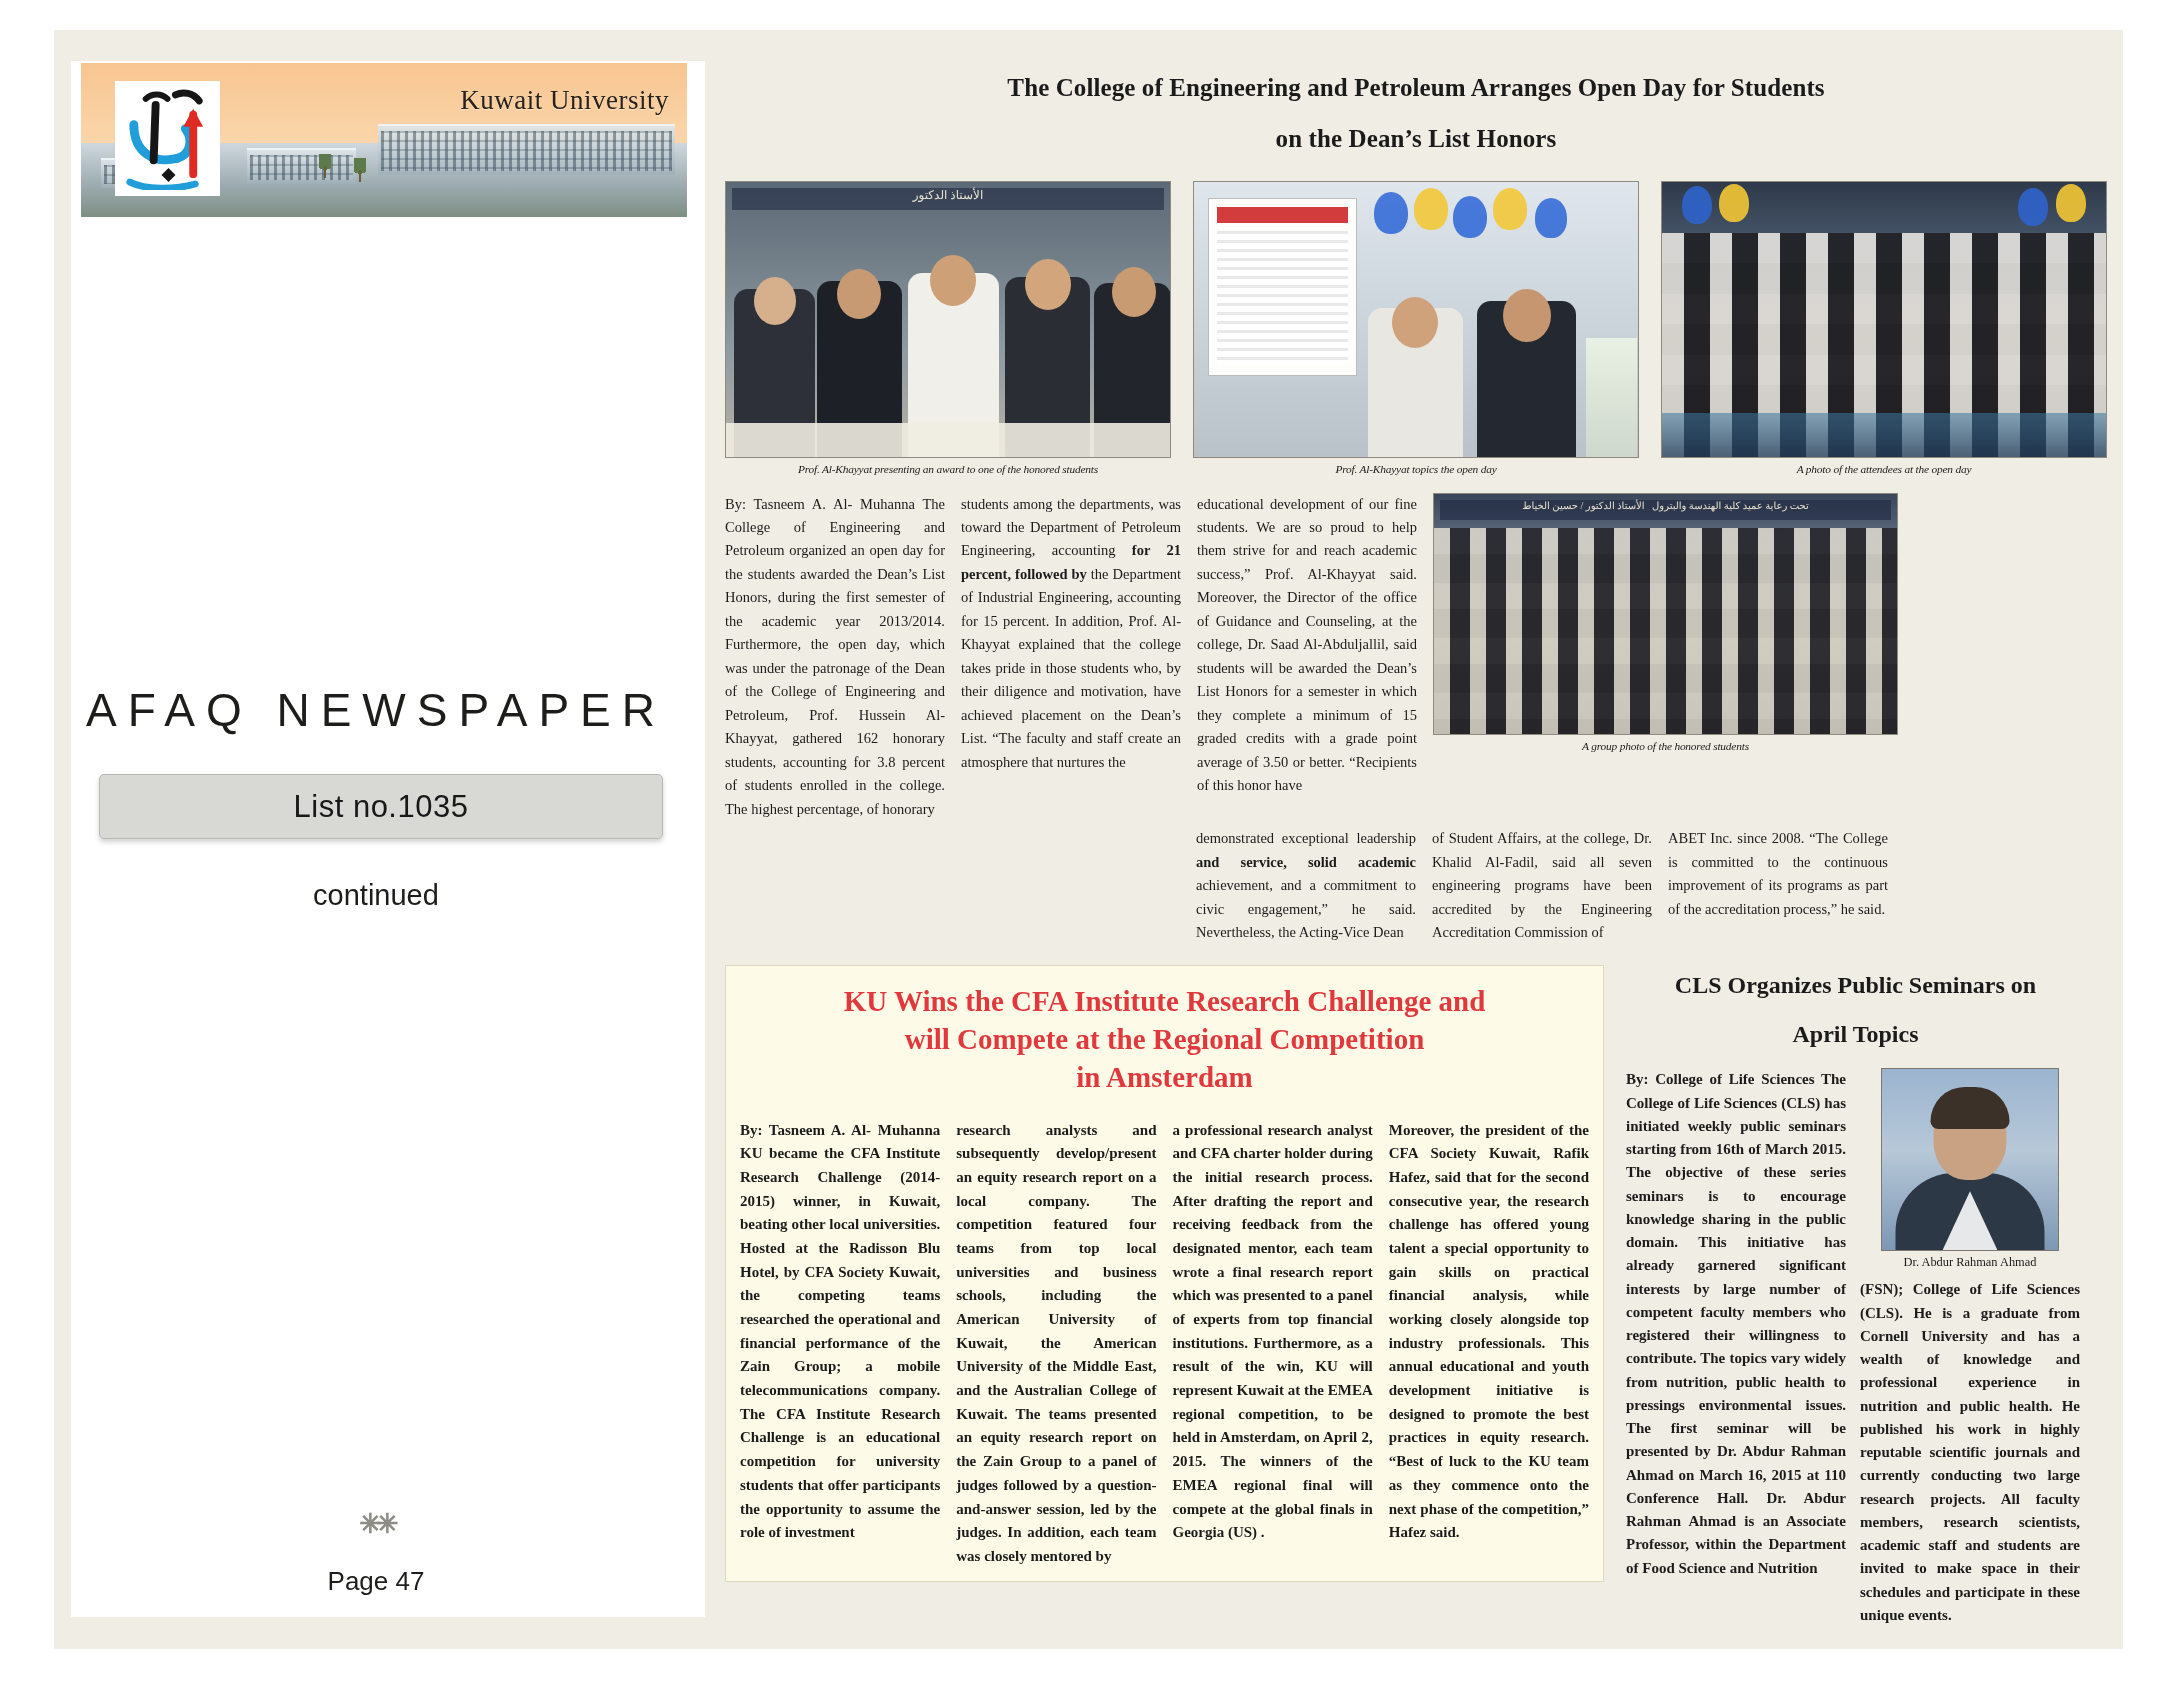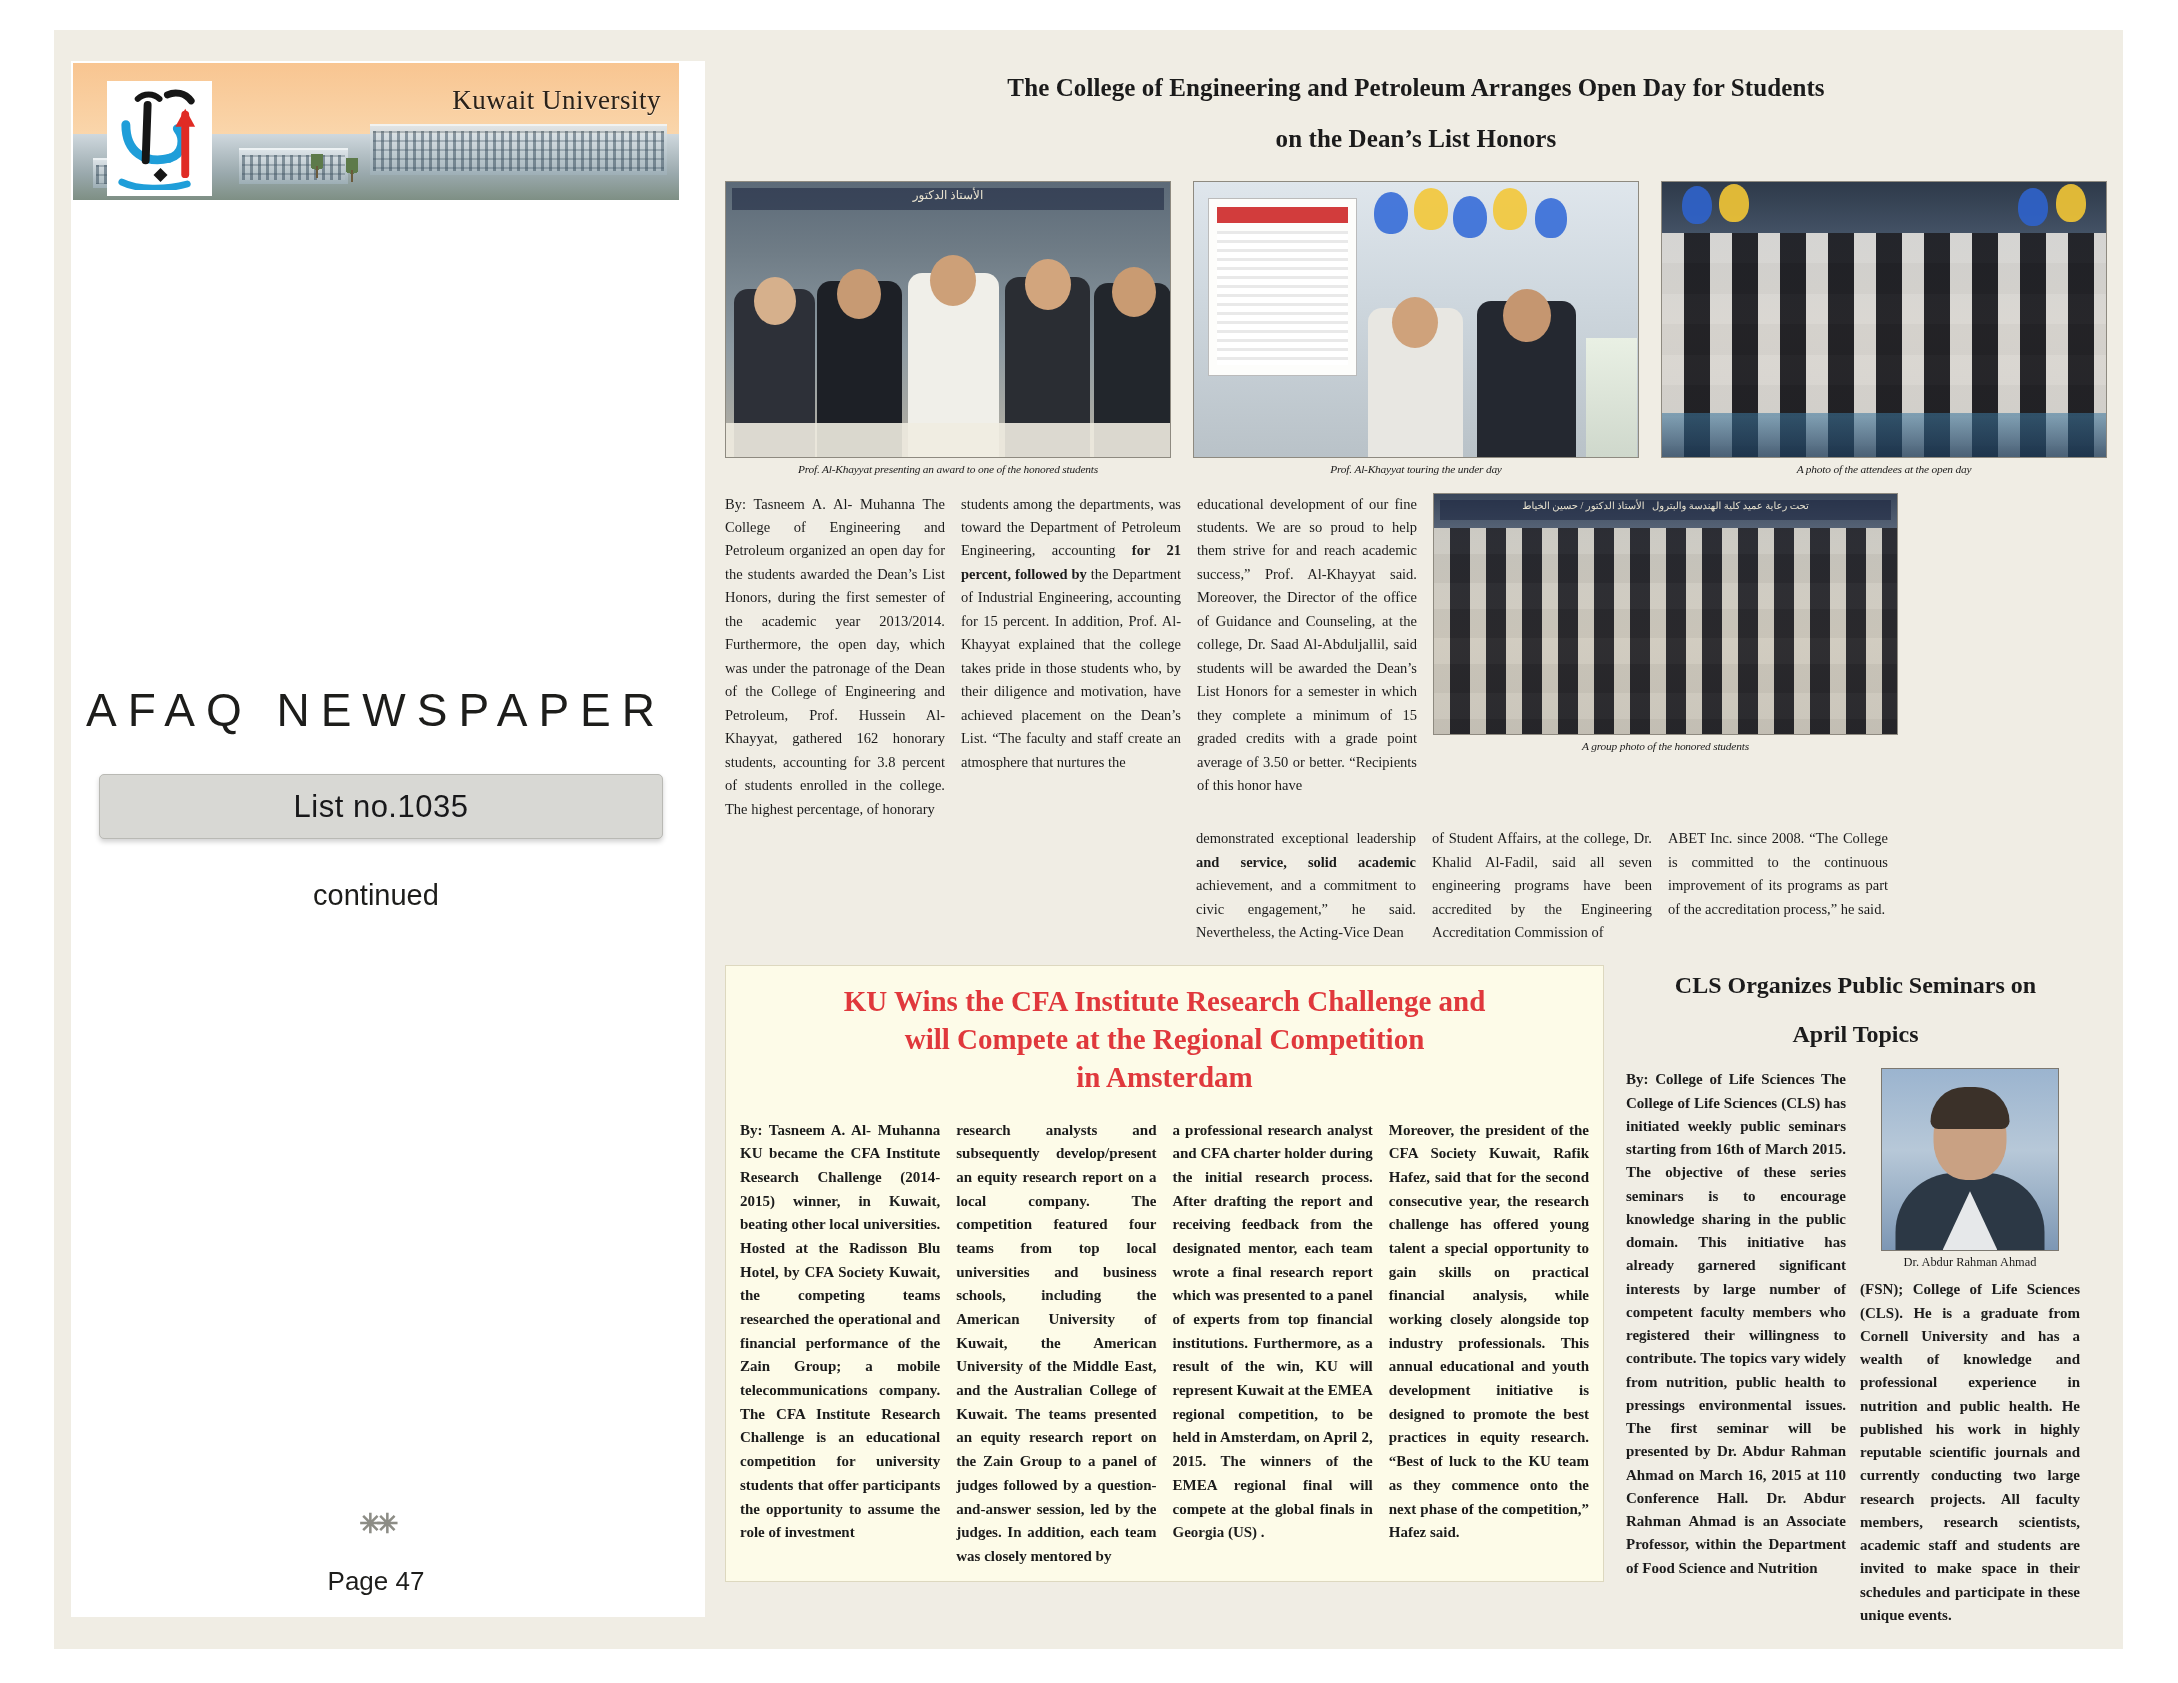--- a/index.html
+++ b/index.html
@@ -26,22 +26,22 @@
   .left-panel {
     position: absolute;
     left: 71px; top: 61px;
     width: 634px; height: 1556px;
     background: #ffffff;
   }
 
   
   .banner {
     position: absolute;
-    left: 73px; top: 63px;
-    width: 606px; height: 137px;
+    left: 81px; top: 63px;
+    width: 606px; height: 154px;
     overflow: hidden;
     background: linear-gradient(180deg,#f6bf89 0%, #f7c99a 38%, #cfd6dc 55%, #b9c3c9 100%);
     text-decoration: underline;
   }
   .banner-sky {
     position: absolute; left:0; top:0; width:100%; height:56%;
     background: linear-gradient(180deg,#f8c591 0%, #fad7ad 100%);
   }
   .banner-ground {
     position: absolute; left:0; top:52%; width:100%; height:48%;
@@ -391,21 +391,21 @@
             <div class="balloon" style="left:259px;top:14px;width:34px;height:42px;background:#3a6fd8;"></div>
             <div class="balloon" style="left:299px;top:6px;width:34px;height:42px;background:#f2c83c;"></div>
             <div class="balloon" style="left:341px;top:16px;width:32px;height:40px;background:#3a6fd8;"></div>
             <div class="person" style="left:174px;width:95px;height:149px;background:#e8e7e2;"></div>
             <div class="head" style="left:198px;top:115px;width:46px;height:51px;background:#cfa27b;"></div>
             <div class="person" style="left:283px;width:99px;height:156px;background:#242830;"></div>
             <div class="head" style="left:309px;top:107px;width:48px;height:53px;background:#c59670;"></div>
             <div style="position:absolute;left:392px;bottom:0;width:51px;height:119px;background:linear-gradient(180deg,#e9f0e4,#cfd8cc);"></div>
           </div>
         </div>
-        <div class="cap">Prof. Al-Khayyat touring the under day</div>
+        <div class="cap">Prof. Al-Khayyat topics the open day</div>
       </div>
 
       <div style="width:447px;">
         <div class="photo" style="height:277px;">
           <div class="ph-inner p3">
             <div class="balloon" style="left:20px;top:4px;width:30px;height:38px;background:#2f62c9;"></div>
             <div class="balloon" style="left:57px;top:2px;width:30px;height:38px;background:#efc335;"></div>
             <div class="balloon" style="left:356px;top:6px;width:30px;height:38px;background:#2f62c9;"></div>
             <div class="balloon" style="left:394px;top:2px;width:30px;height:38px;background:#efc335;"></div>
             <div style="position:absolute;left:0;right:0;top:51px;bottom:0;

